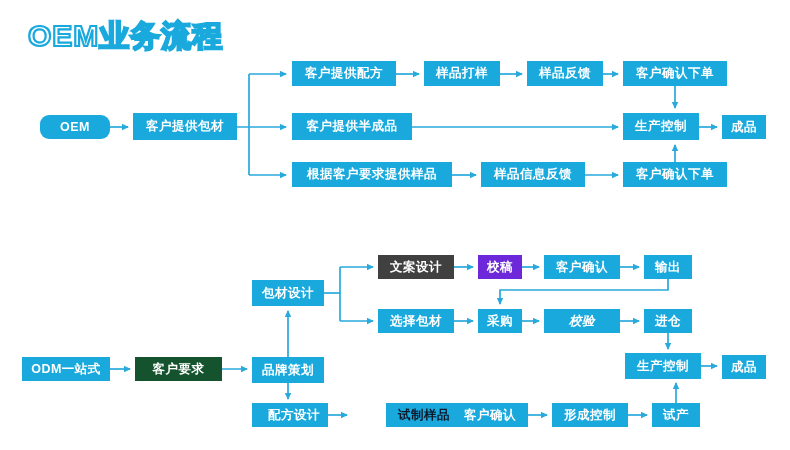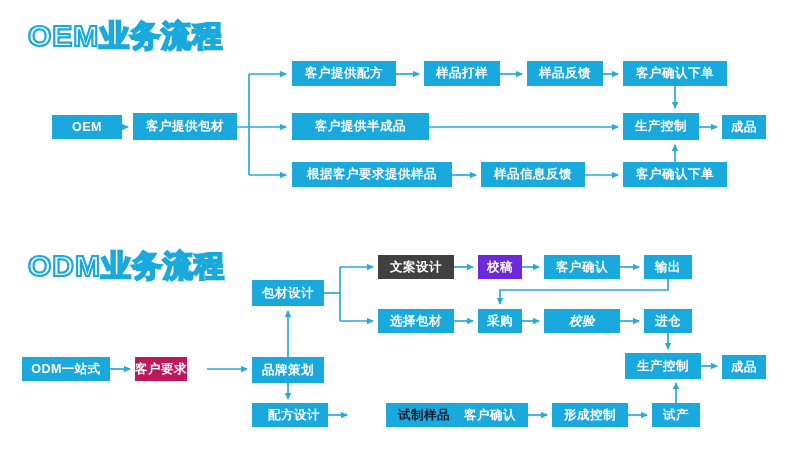--- a/index.html
+++ b/index.html
@@ -82,39 +82,38 @@
       <path d="M428,415 L447,415"></path>
       <path d="M528,415 L547,415"></path>
       <path d="M628,415 L647,415"></path>
 
       <path d="M676,403 L676,383"></path>
     </g>
   </svg>
 
   <div class="title" id="title-oem" style="left: 28px; top: 16px; -webkit-text-stroke: 2.2px rgb(25, 169, 221); color: rgb(255, 255, 255);">OEM业务流程</div>
 
-  <div class="title" id="title-odm" style="left: 28px; top: 246px; -webkit-text-stroke: 2.2px rgb(25, 169, 221); color: rgb(255, 255, 255);">ODM业务流程</div>
 
   <div id="nodes-oem">
-      <div class="node" style="left: 52px; top: 115px; width: 70px; height: 24px; background: rgb(25, 169, 221); color: rgb(255, 255, 255);">OEM</div>
+      <div class="node" style="left: 40px; top: 115px; width: 70px; height: 24px; background: rgb(25, 169, 221); color: rgb(255, 255, 255); border-radius: 9px;">OEM</div>
       <div class="node" style="left: 133px; top: 113px; width: 104px; height: 27px; background: rgb(25, 169, 221); color: rgb(255, 255, 255);">客户提供包材</div>
       <div class="node" style="left: 292px; top: 61px; width: 104px; height: 25px; background: rgb(25, 169, 221); color: rgb(255, 255, 255);">客户提供配方</div>
       <div class="node" style="left: 424px; top: 61px; width: 76px; height: 25px; background: rgb(25, 169, 221); color: rgb(255, 255, 255);">样品打样</div>
       <div class="node" style="left: 527px; top: 61px; width: 76px; height: 25px; background: rgb(25, 169, 221); color: rgb(255, 255, 255);">样品反馈</div>
       <div class="node" style="left: 623px; top: 61px; width: 104px; height: 25px; background: rgb(25, 169, 221); color: rgb(255, 255, 255);">客户确认下单</div>
-      <div class="node" style="left: 292px; top: 113px; width: 137px; height: 27px; background: rgb(25, 169, 221); color: rgb(255, 255, 255);">客户提供半成品</div>
+      <div class="node" style="left: 292px; top: 113px; width: 120px; height: 27px; background: rgb(25, 169, 221); color: rgb(255, 255, 255);">客户提供半成品</div>
       <div class="node" style="left: 623px; top: 113px; width: 76px; height: 27px; background: rgb(25, 169, 221); color: rgb(255, 255, 255);">生产控制</div>
       <div class="node" style="left: 722px; top: 115px; width: 44px; height: 24px; background: rgb(25, 169, 221); color: rgb(255, 255, 255);">成品</div>
       <div class="node" style="left: 292px; top: 162px; width: 160px; height: 25px; background: rgb(25, 169, 221); color: rgb(255, 255, 255);">根据客户要求提供样品</div>
       <div class="node" style="left: 481px; top: 162px; width: 104px; height: 25px; background: rgb(25, 169, 221); color: rgb(255, 255, 255);">样品信息反馈</div>
       <div class="node" style="left: 623px; top: 162px; width: 104px; height: 25px; background: rgb(25, 169, 221); color: rgb(255, 255, 255);">客户确认下单</div>
     </div>
   <div id="nodes-odm">
       <div class="node" style="left: 22px; top: 357px; width: 88px; height: 24px; background: rgb(25, 169, 221); color: rgb(255, 255, 255);">ODM一站式</div>
-      <div class="node" style="left: 135px; top: 357px; width: 52px; height: 24px; background: #be185d; color: rgb(255, 255, 255);">客户要求</div>
+      <div class="node" style="left: 135px; top: 357px; width: 87px; height: 24px; background: #14532d; color: rgb(255, 255, 255);">客户要求</div>
       <div class="node" style="left: 252px; top: 357px; width: 72px; height: 26px; background: rgb(25, 169, 221); color: rgb(255, 255, 255);">品牌策划</div>
       <div class="node" style="left: 252px; top: 280px; width: 72px; height: 26px; background: rgb(25, 169, 221); color: rgb(255, 255, 255);">包材设计</div>
       <div class="node" style="left: 378px; top: 255px; width: 76px; height: 24px; background: #404040; color: rgb(255, 255, 255);">文案设计</div>
       <div class="node" style="left: 478px; top: 255px; width: 44px; height: 24px; background: #6d28d9; color: rgb(255, 255, 255);">校稿</div>
       <div class="node" style="left: 544px; top: 255px; width: 76px; height: 24px; background: rgb(25, 169, 221); color: rgb(255, 255, 255);">客户确认</div>
       <div class="node" style="left: 644px; top: 255px; width: 48px; height: 24px; background: rgb(25, 169, 221); color: rgb(255, 255, 255);">输出</div>
       <div class="node" style="left: 378px; top: 309px; width: 76px; height: 24px; background: rgb(25, 169, 221); color: rgb(255, 255, 255);">选择包材</div>
       <div class="node" style="left: 478px; top: 309px; width: 44px; height: 24px; background: rgb(25, 169, 221); color: rgb(255, 255, 255);">采购</div>
       <div class="node" style="left: 544px; top: 309px; width: 76px; height: 24px; background: rgb(25, 169, 221); color: rgb(255, 255, 255); font-style: italic;">校验</div>
       <div class="node" style="left: 644px; top: 309px; width: 48px; height: 24px; background: rgb(25, 169, 221); color: rgb(255, 255, 255);">进仓</div>

